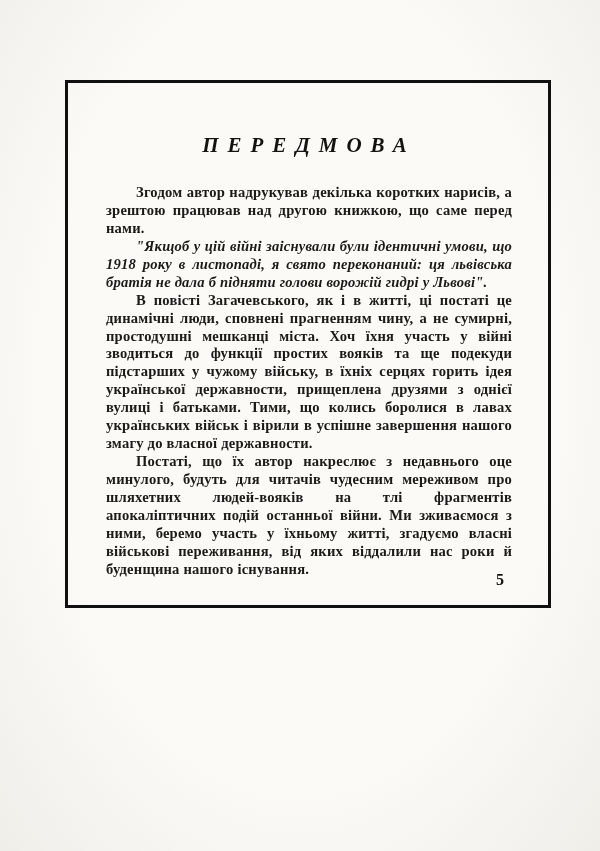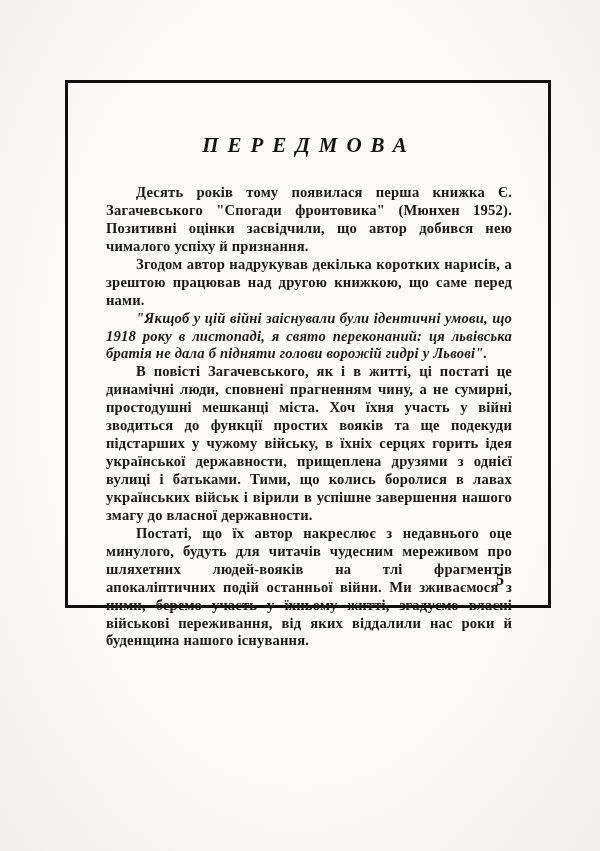--- a/index.html
+++ b/index.html
@@ -67,21 +67,20 @@
     color: #141310;
   }
 </style>
 </head>
 <body>
 
 <div class="scan-page">
   <div class="frame">
     <div class="content">
       <h1 class="title">ПЕРЕДМОВА</h1>
-      <p class="para">Десять років тому появилася перша книжка Є. Загачевського "Спогади фронтовика" (Мюнхен 1952). Позитивні оцінки засвідчили, що автор добився нею чималого успіху й признання.</p>
       <p class="para">Згодом автор надрукував декілька коротких нарисів, а зрештою працював над другою книжкою, що саме перед нами.</p>
       <p class="para quote">"Якщоб у цій війні заіснували були ідентичні умови, що 1918 року в листопаді, я свято переконаний: ця львівська братія не дала б підняти голови ворожій гидрі у Львові".</p>
       <p class="para">В повісті Загачевського, як і в житті, ці постаті це динамічні люди, сповнені прагненням чину, а не сумирні, простодушні мешканці міста. Хоч їхня участь у війні зводиться до функції простих вояків та ще подекуди підстарших у чужому війську, в їхніх серцях горить ідея української державности, прищеплена друзями з однієї вулиці і батьками. Тими, що колись боролися в лавах українських військ і вірили в успішне завершення нашого змагу до власної державности.</p>
       <p class="para">Постаті, що їх автор накреслює з недавнього оце минулого, будуть для читачів чудесним мереживом про шляхетних людей-вояків на тлі фрагментів апокаліптичних подій останньої війни. Ми зживаємося з ними, беремо участь у їхньому житті, згадуємо власні військові переживання, від яких віддалили нас роки й буденщина нашого існування.</p>
     </div>
     <div class="page-number">5</div>
   </div>
 </div>
 
 </body></html>

